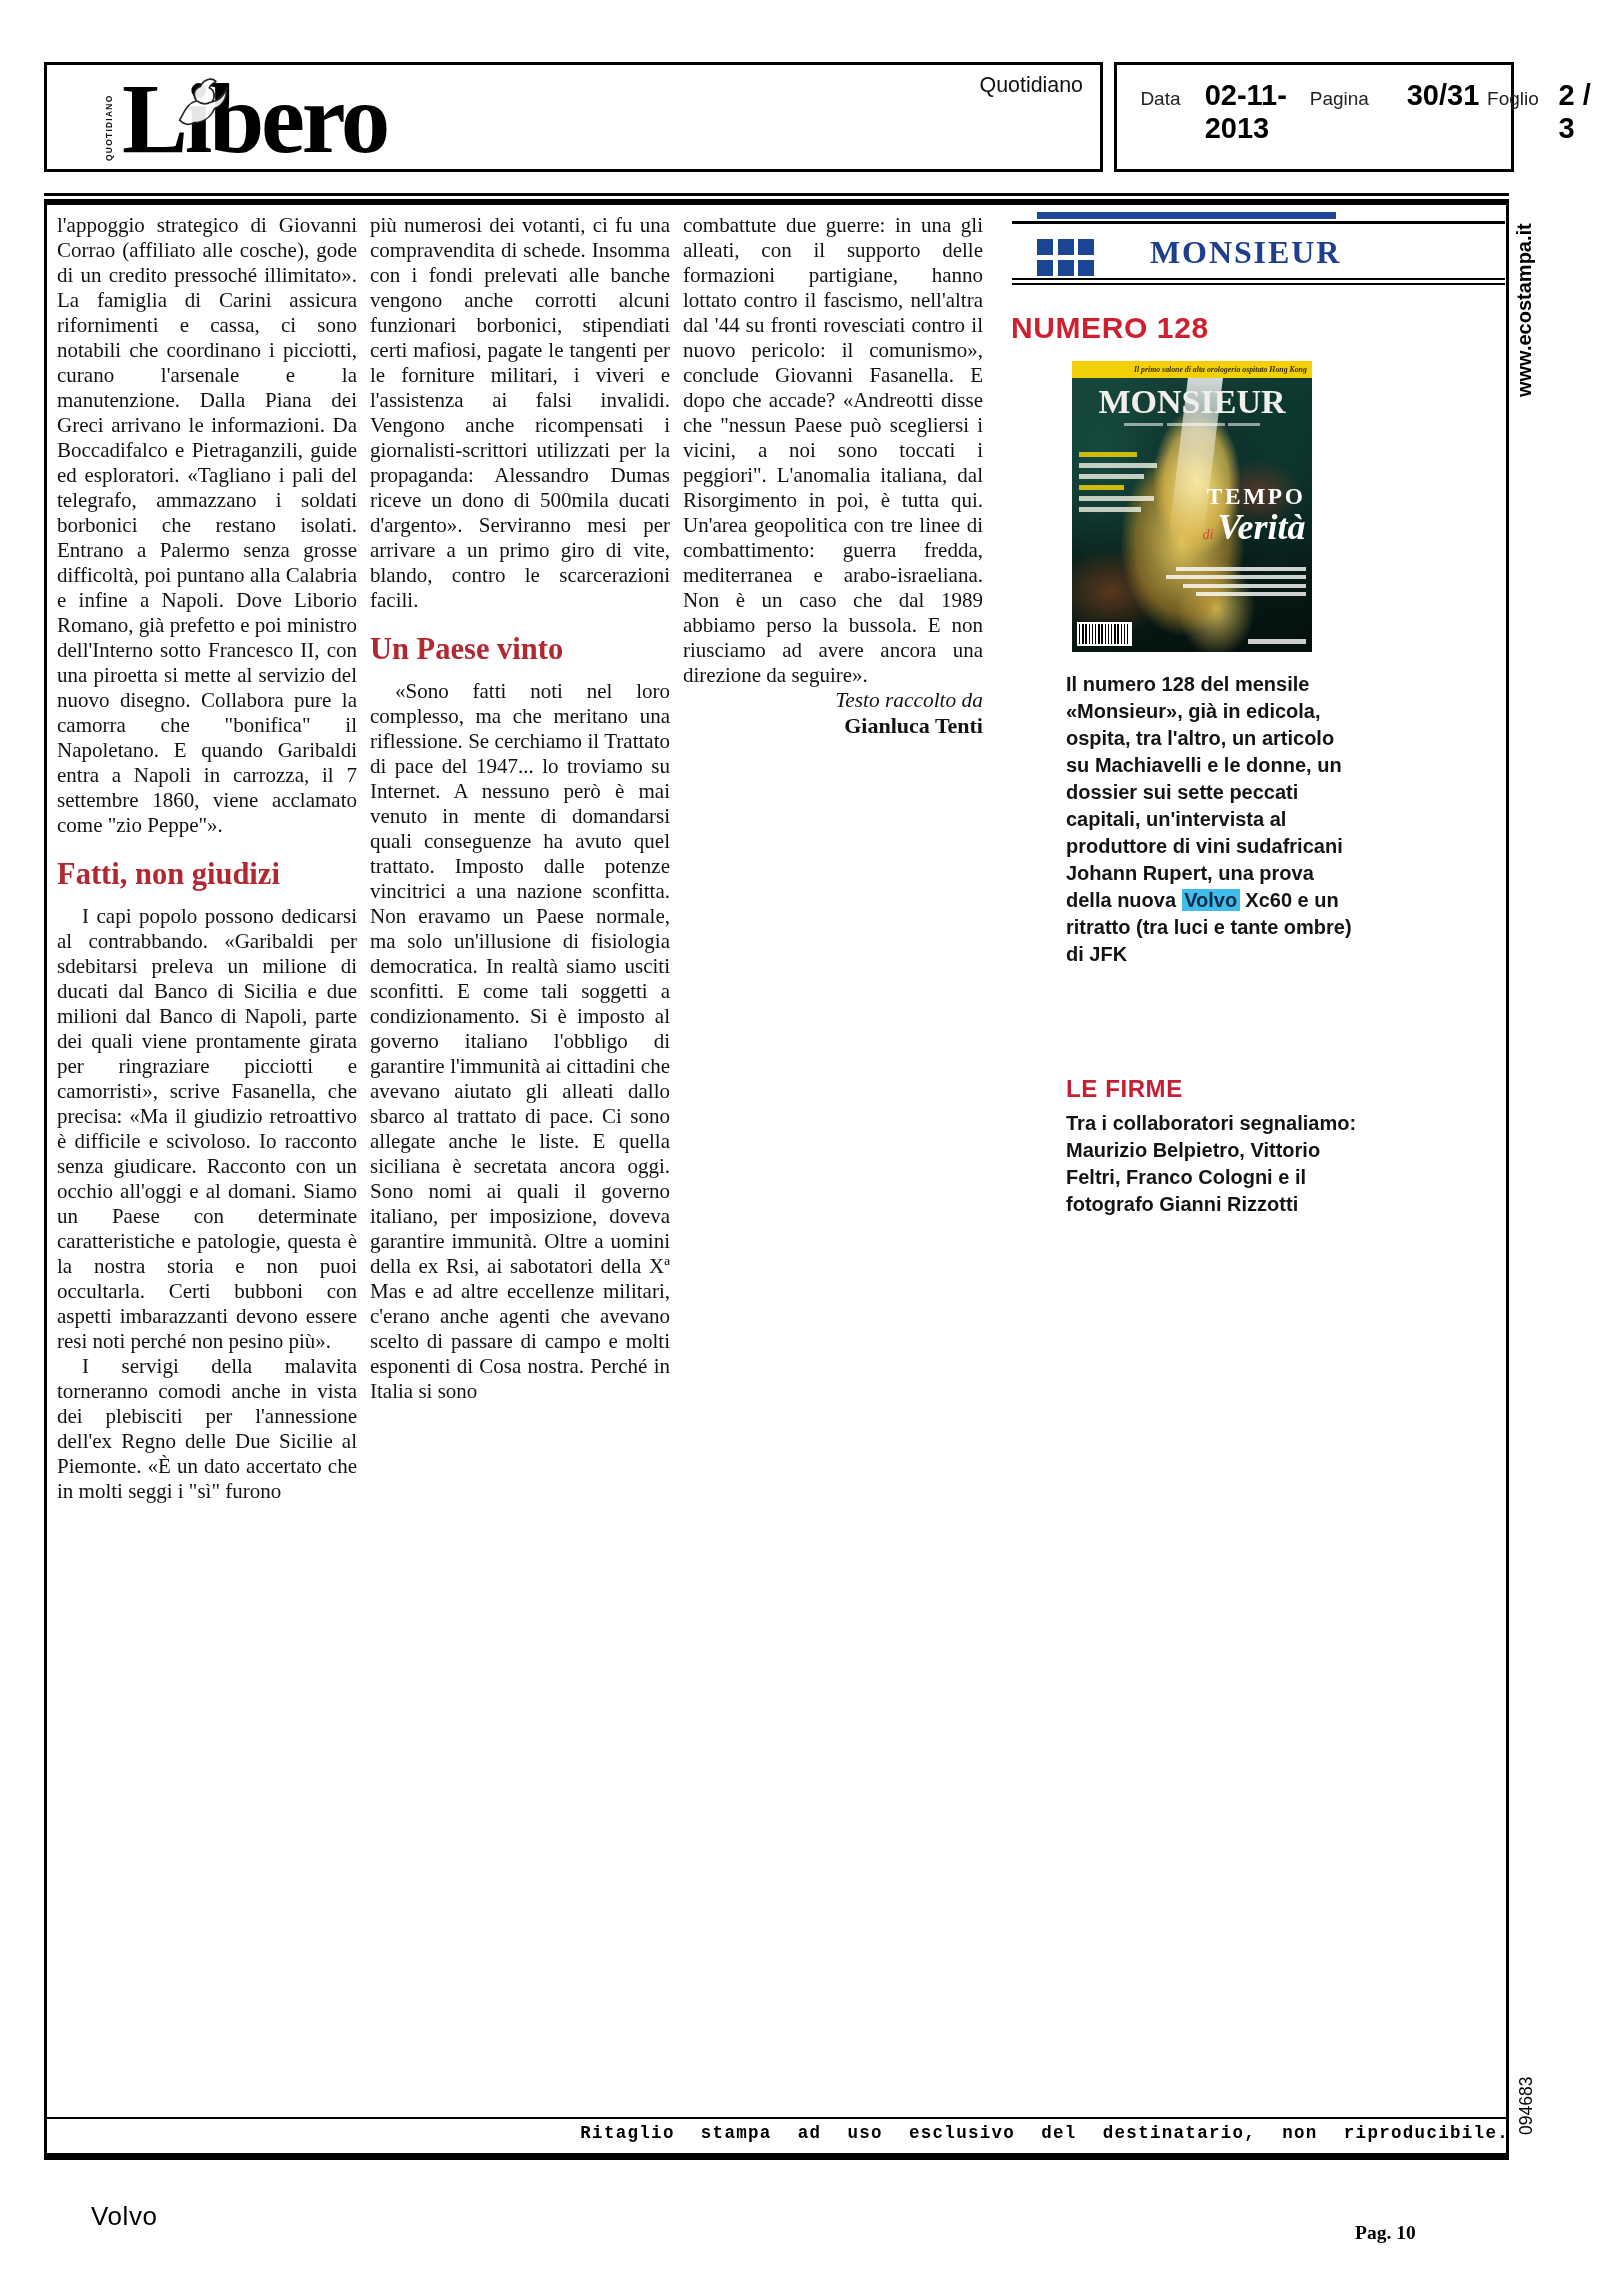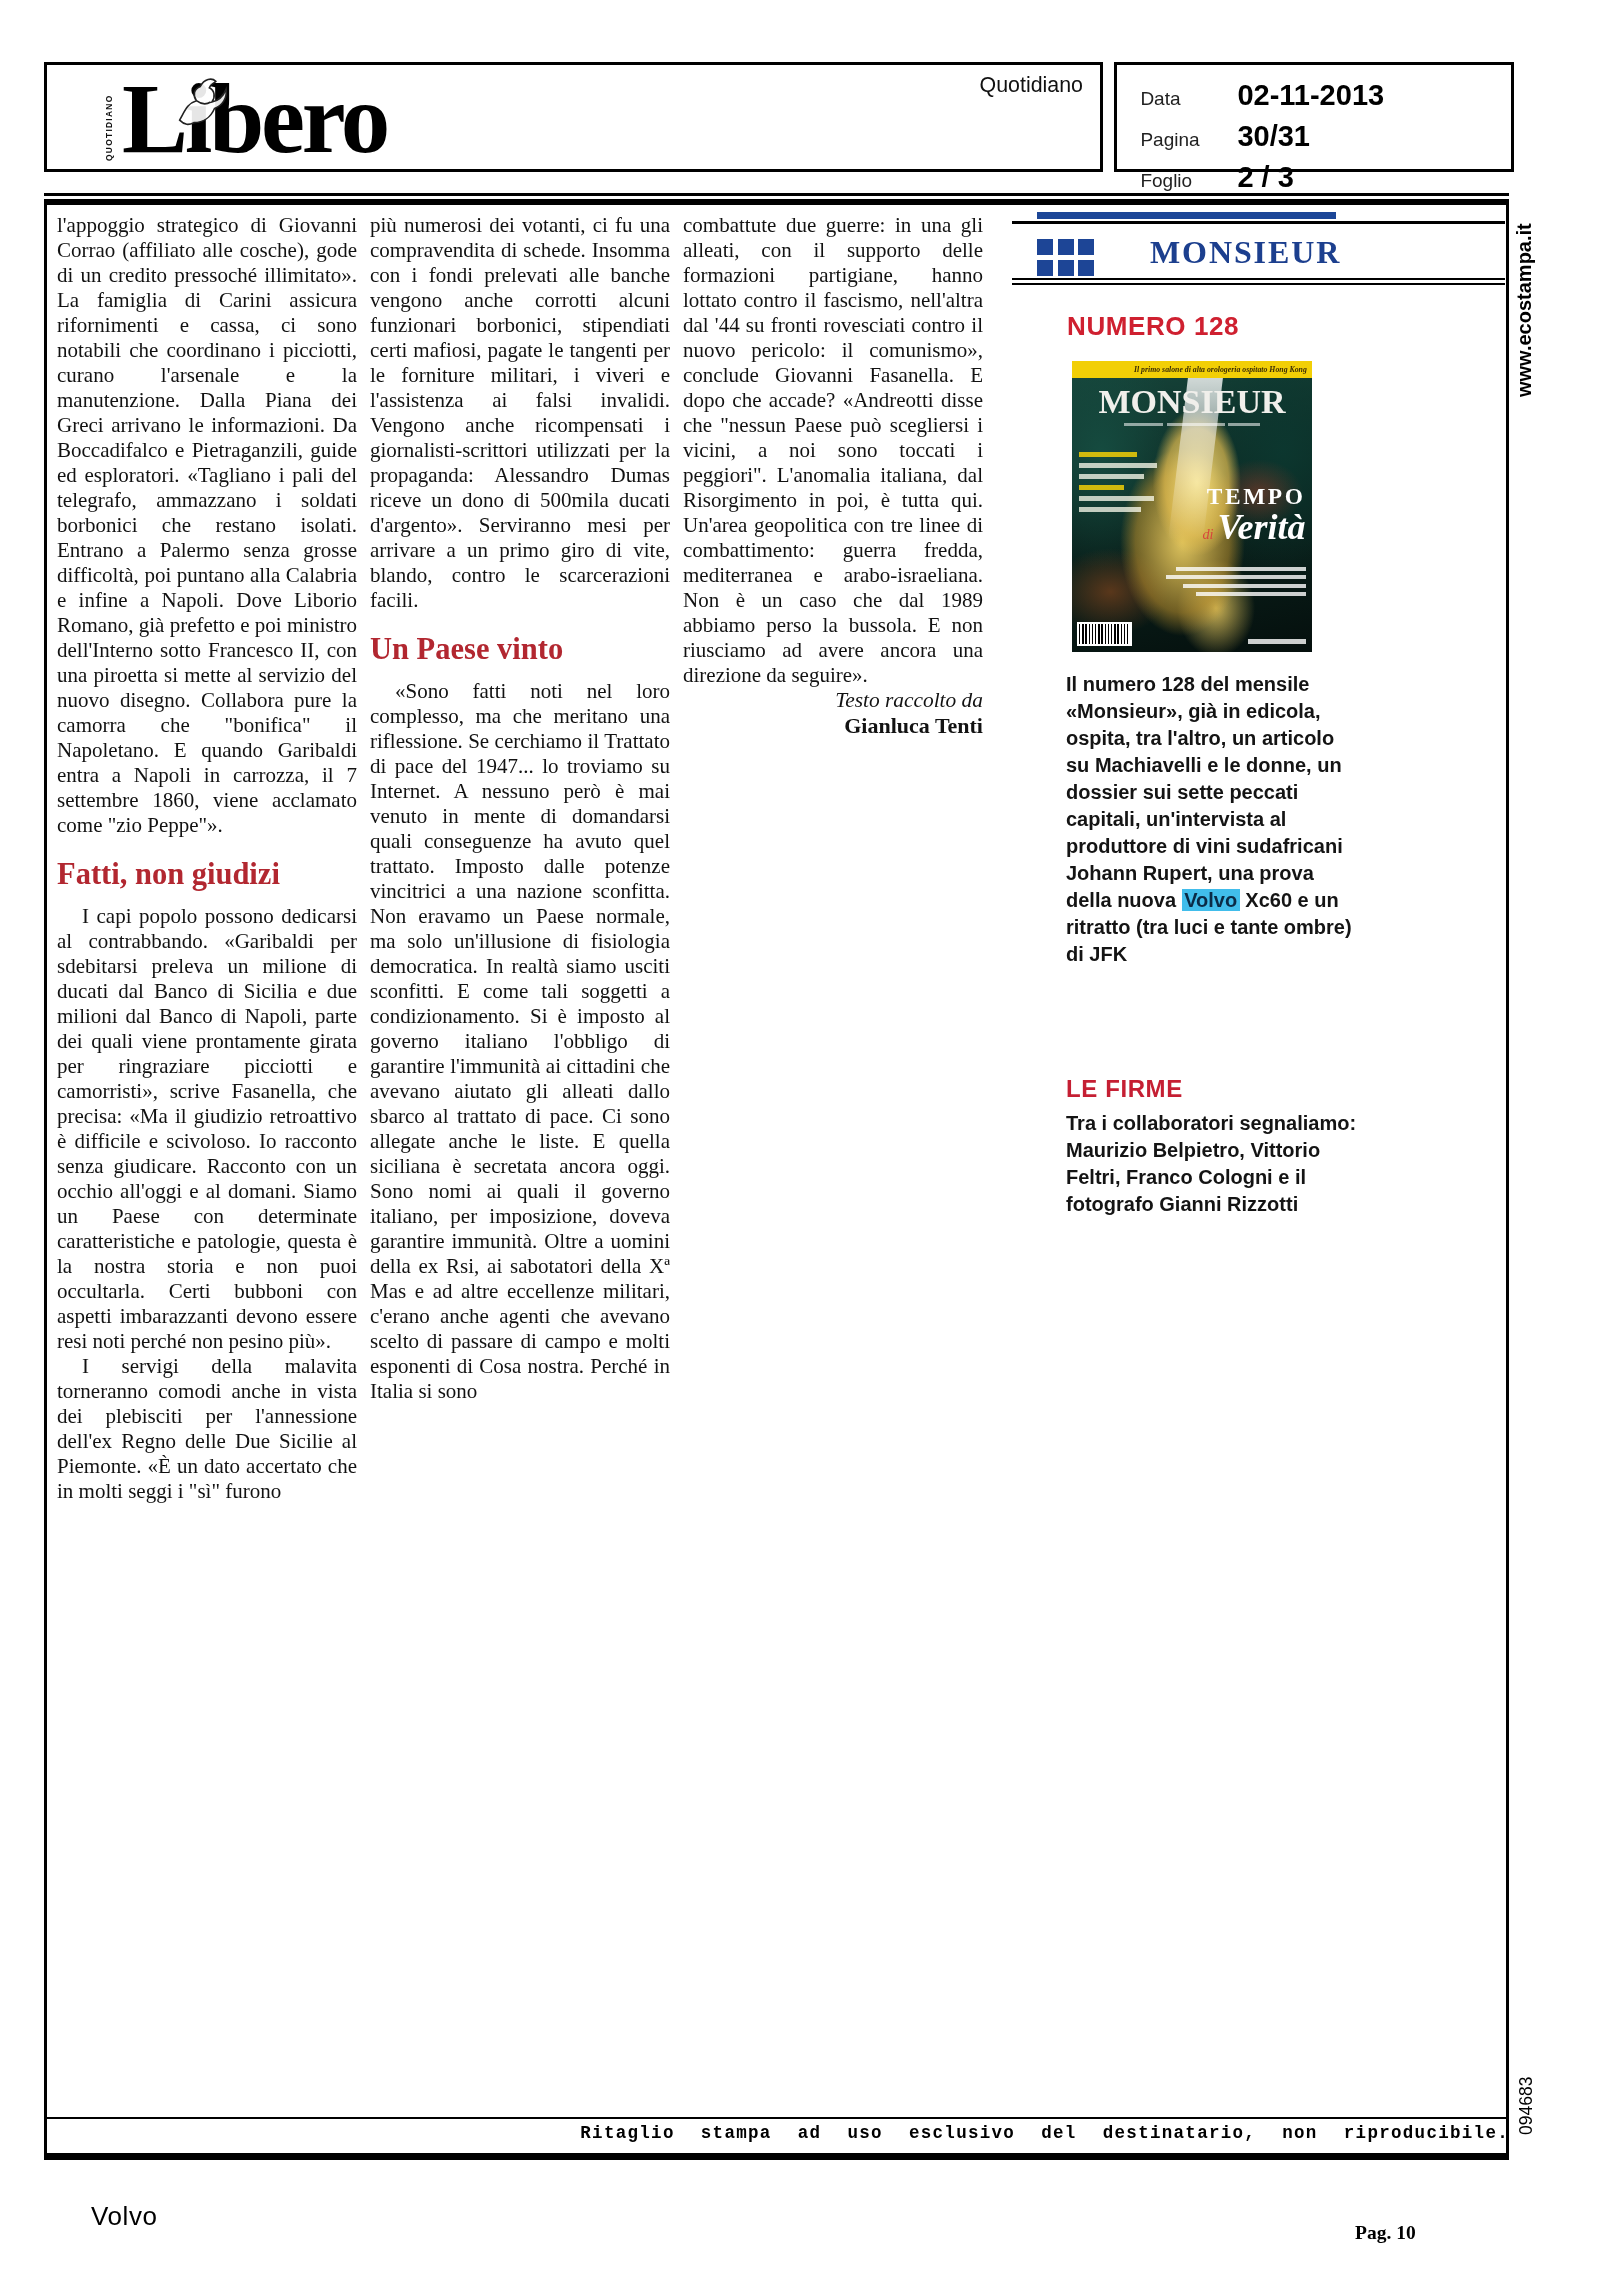--- a/index.html
+++ b/index.html
@@ -12,21 +12,21 @@
   .hbox-right{left:1114px;top:62px;width:400px;height:110px;}
   .masthead{position:absolute;left:75px;top:3.9px;font-family:"Liberation Serif",serif;
             font-weight:700;font-size:99px;line-height:1;letter-spacing:-3.2px;color:#000;}
   .masthead-vert{position:absolute;left:57px;top:18px;height:78px;
                  writing-mode:vertical-rl;transform:rotate(180deg);
                  font-family:"Liberation Sans",sans-serif;font-weight:700;font-size:8.4px;
                  letter-spacing:1.3px;color:#111;}
   .pegasus{position:absolute;left:121px;top:6.5px;width:62px;height:60px;}
   .quotidiano-label{position:absolute;right:17px;top:7.8px;
                     font-family:"Liberation Sans",sans-serif;font-size:21.4px;color:#111;}
-  .meta-rows{position:absolute;left:23.4px;top:14.3px;display:flex;flex-direction:column;gap:7.8px;}
+  .meta-rows{position:absolute;left:23.4px;top:14.3px;display:flex;flex-direction:row;gap:7.8px;}
   .meta-row{display:flex;align-items:baseline;}
   .meta-label{width:97px;font-family:"Liberation Sans",sans-serif;font-size:19px;color:#222;}
   .meta-value{font-family:"Liberation Sans",sans-serif;font-weight:700;font-size:29px;color:#000;}
 
   
   .rule{position:absolute;background:#000;}
   .top-rule-thin{left:44px;top:193px;width:1465px;height:2.6px;}
   .top-rule-thick{left:44px;top:199px;width:1465px;height:5.8px;}
   .left-border{left:44px;top:199px;width:3.2px;height:1960px;}
   .right-border{left:1506px;top:199px;width:3.2px;height:1960px;}
@@ -49,22 +49,22 @@
   
   .sb-bluebar{position:absolute;left:1037px;top:212px;width:299px;height:7.1px;background:#1c4697;}
   .sb-toprule{position:absolute;left:1012px;top:221px;width:493px;height:2.6px;background:#000;}
   .sb-squares{position:absolute;left:1037px;top:239px;display:grid;
               grid-template-columns:repeat(3,16px);grid-auto-rows:16px;gap:4.5px;}
   .sb-squares i{background:#1d4596;display:block;}
   .sb-brand{position:absolute;left:1150px;top:234px;font-family:"Liberation Serif",serif;
             font-weight:700;font-size:32px;letter-spacing:1.9px;color:#1c3f8e;}
   .sb-dblrule1{position:absolute;left:1012px;top:278px;width:493px;height:1.9px;background:#000;}
   .sb-dblrule2{position:absolute;left:1012px;top:283px;width:493px;height:1.9px;background:#000;}
-  .sb-issue{position:absolute;left:1067px;top:311px;font-family:"Liberation Sans",sans-serif;
-            font-weight:700;font-size:26px;letter-spacing:0.6px;color:#cf2030;}
+  .sb-issue{position:absolute;left:1011px;top:311px;font-family:"Liberation Sans",sans-serif;
+            font-weight:700;font-size:30px;letter-spacing:0.6px;color:#cf2030;}
 
   
   .cover{position:absolute;left:1072px;top:361px;width:240px;height:291px;background:#0a0b0c;overflow:hidden;}
   .cover-strip{position:absolute;left:0;top:0;width:100%;height:17px;background:#f2cf06;
                font-family:"Liberation Serif",serif;font-style:italic;font-weight:700;
                font-size:7.8px;line-height:17px;color:#3a2c06;text-align:right;padding-right:5.2px;
                box-sizing:border-box;white-space:nowrap;overflow:hidden;}
   .cover-art{position:absolute;left:0;top:17px;right:0;bottom:0;
     background:
       radial-gradient(58px 97px at 52% 38%, rgba(250,228,130,.95), rgba(228,190,80,.7) 55%, rgba(0,0,0,0) 76%),

